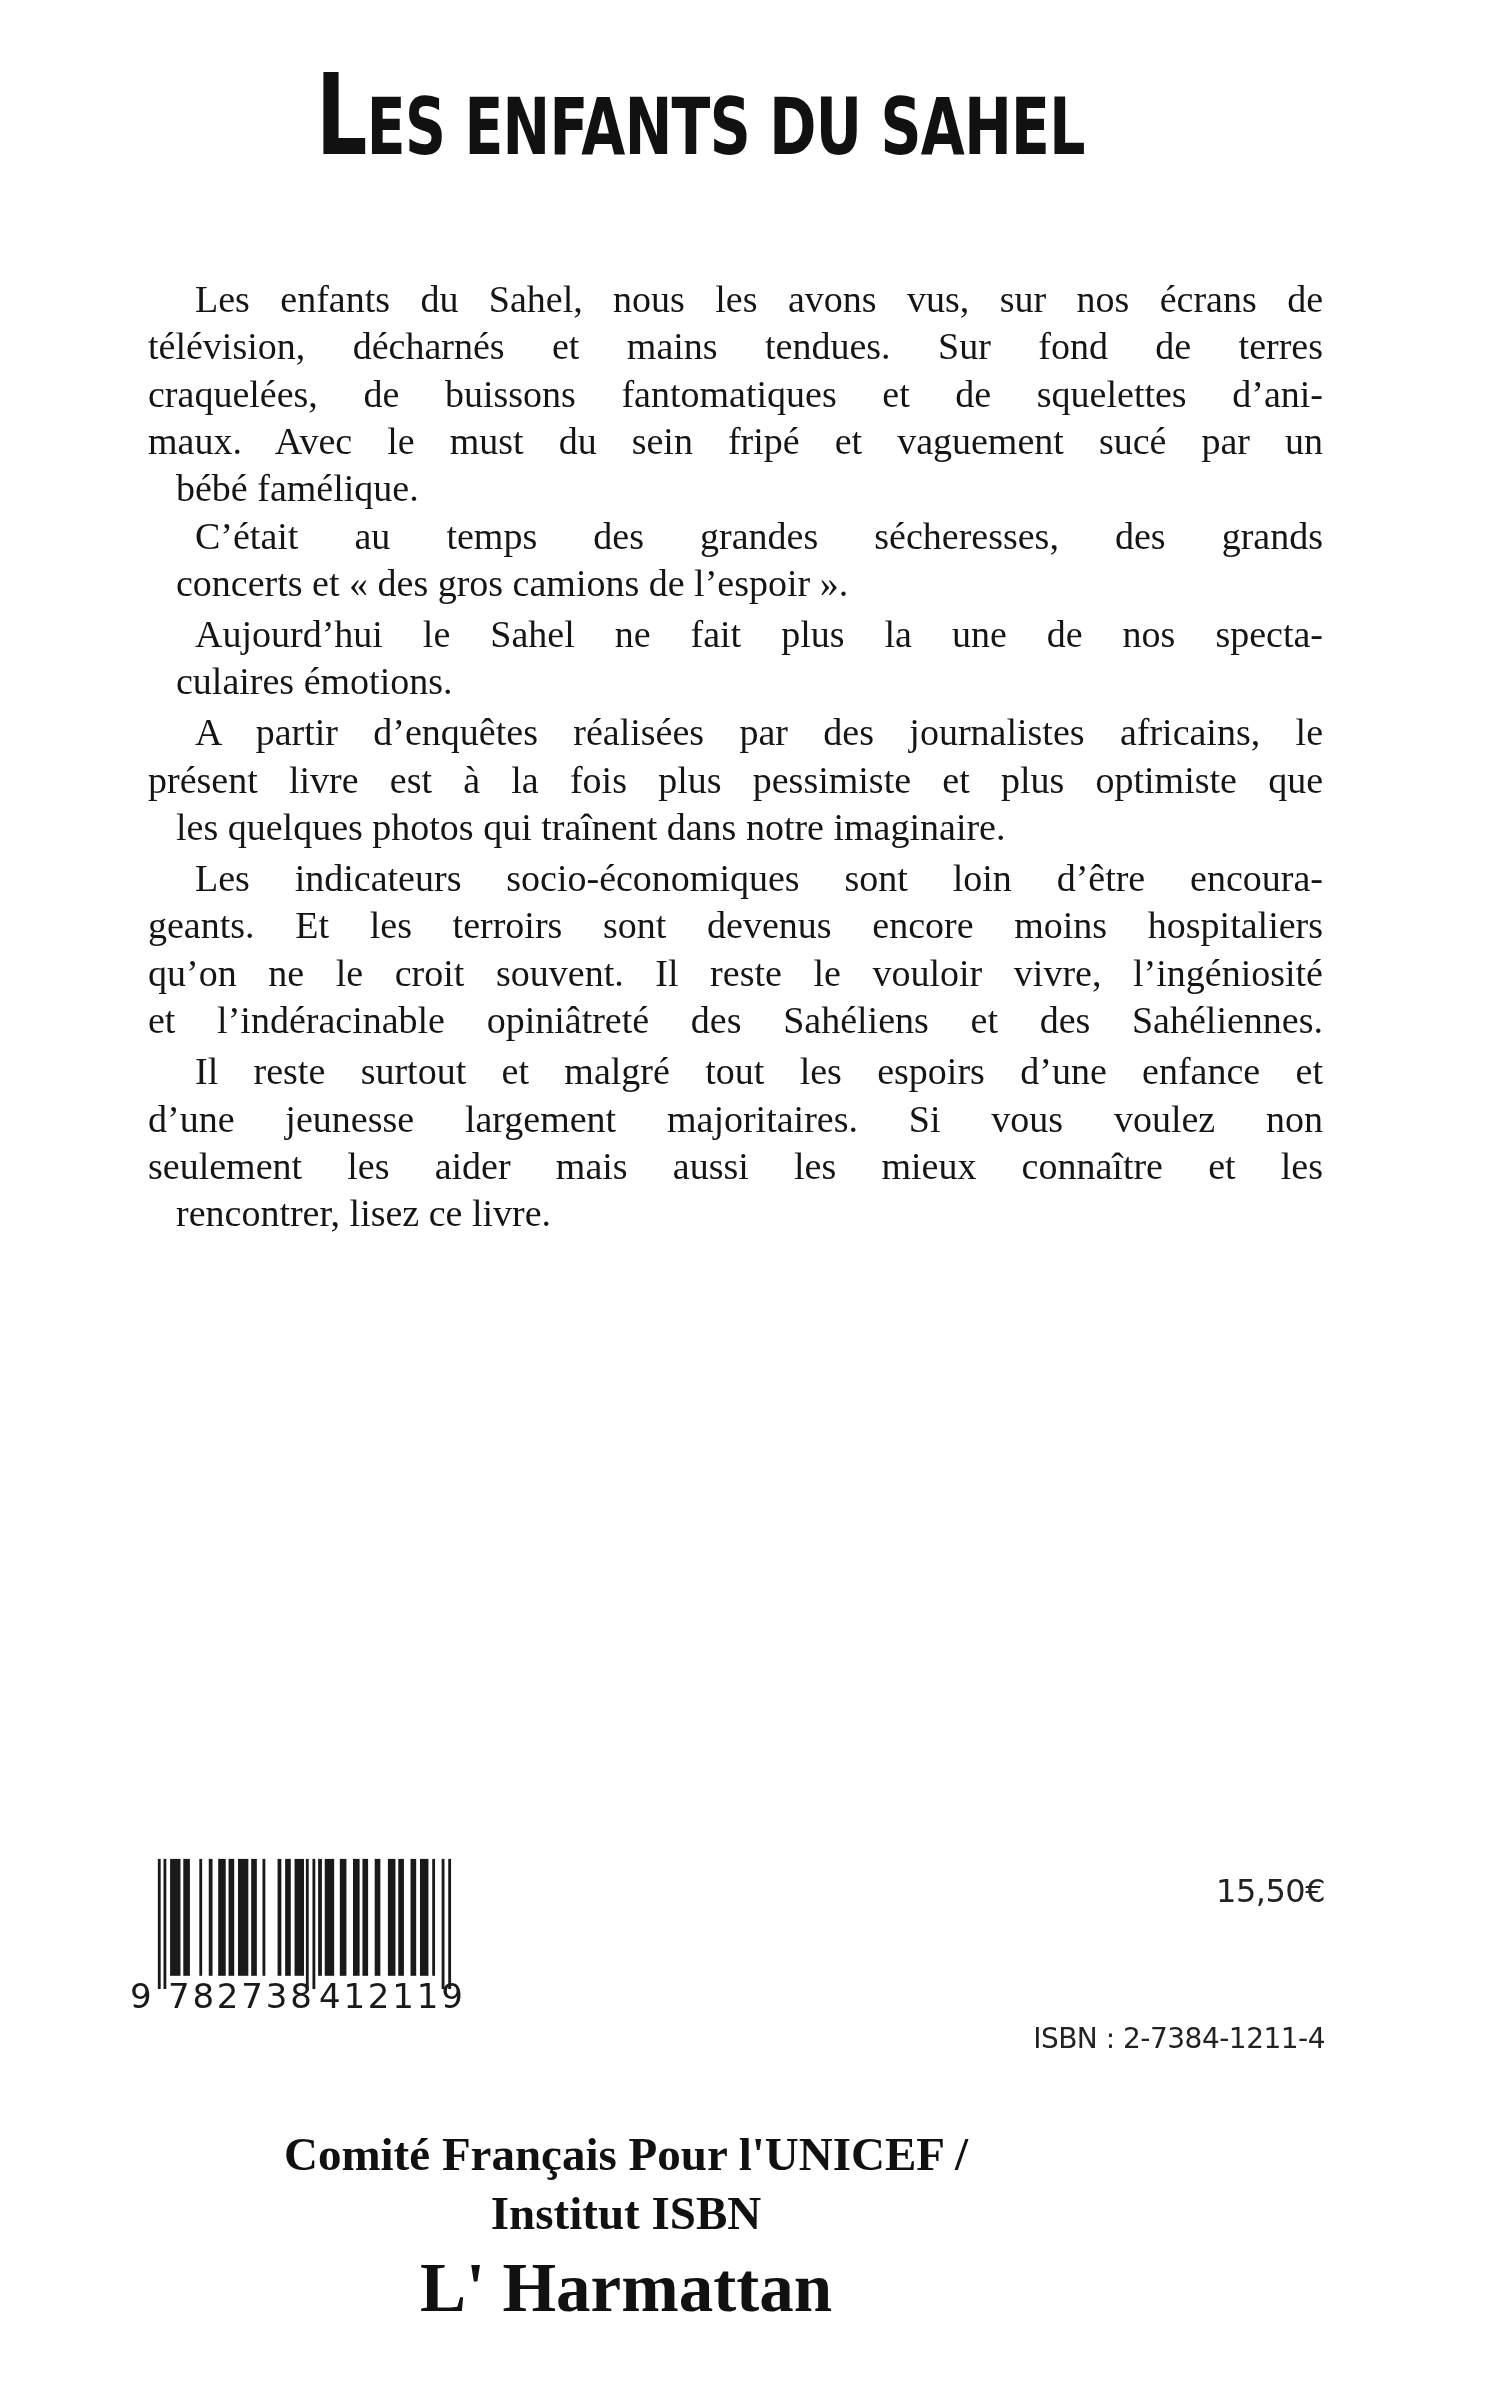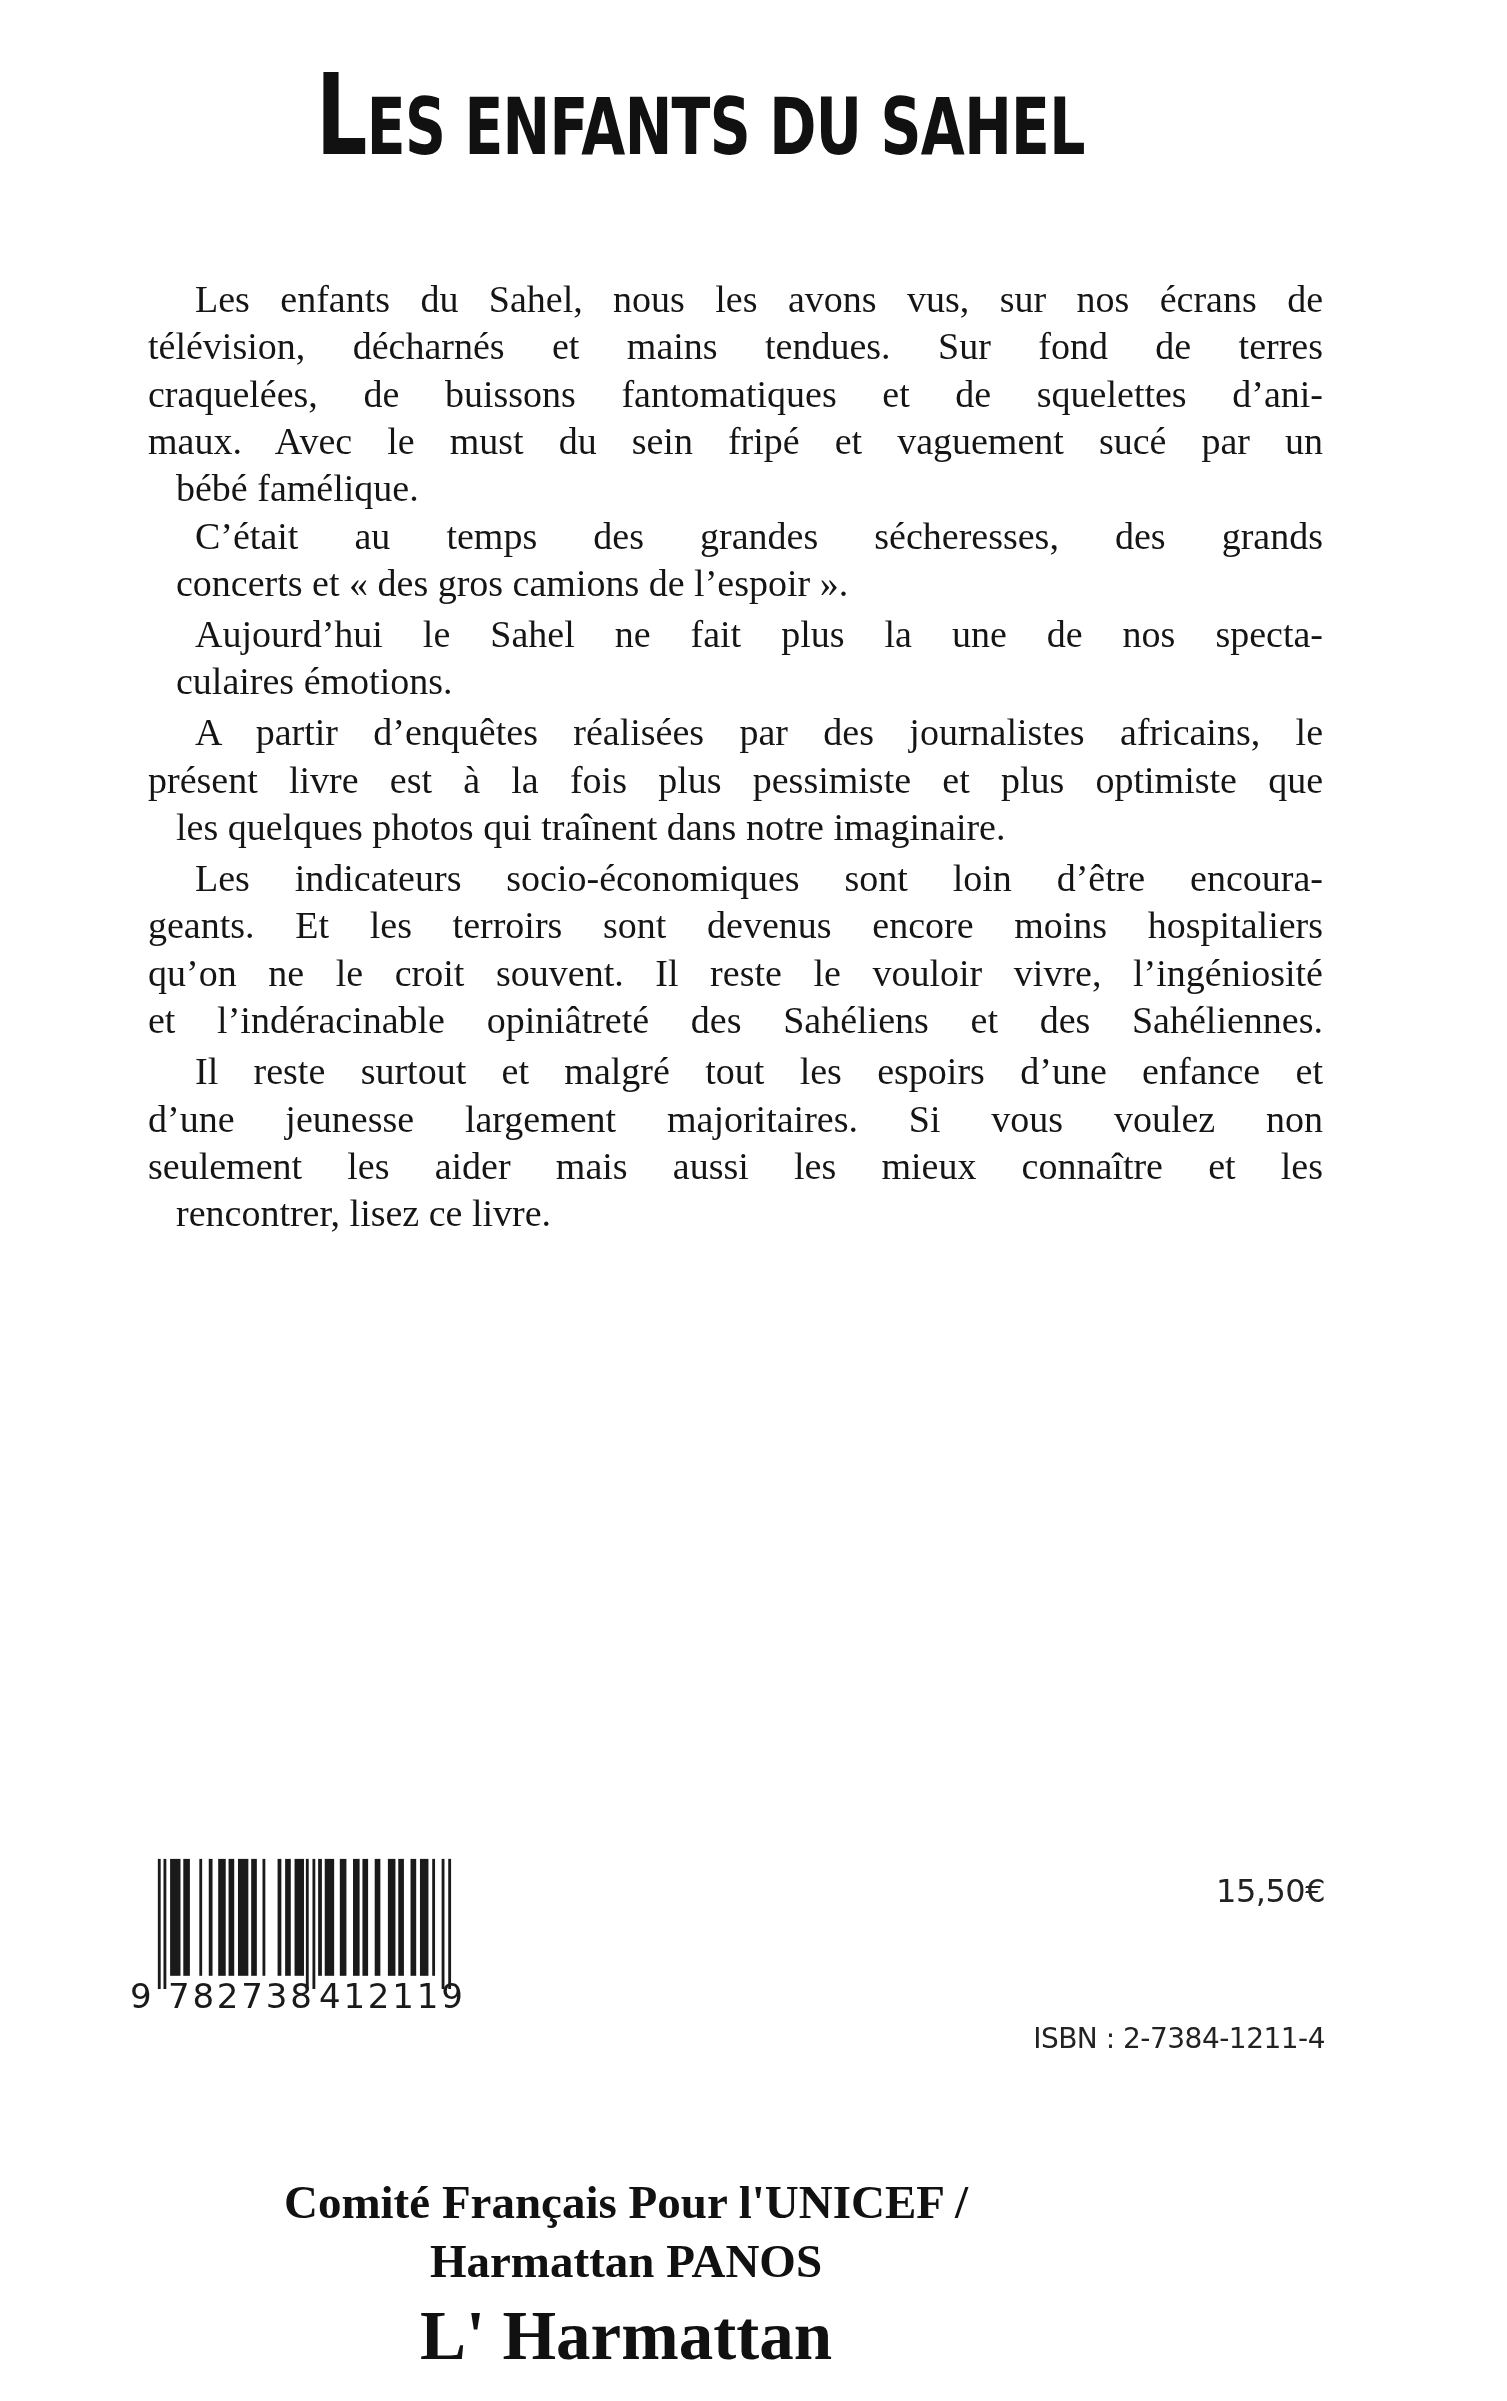--- a/index.html
+++ b/index.html
@@ -141,21 +141,20 @@
       font-weight: bold;
       color: #111111;
       text-align: center;
     }
     .pub-line {
       position: absolute;
       left: 0;
       width: 1252px;
       text-align: center;
       white-space: nowrap;
-      margin-top: 48px;
     }
     .pub-1 { top: 0px;   font-size: 47px; line-height: 57px; }
     .pub-2 { top: 59px;  font-size: 47px; line-height: 57px; }
     .pub-3 { top: 129px; font-size: 69px; line-height: 66px; }
   </style>
 </head>
 <body>
 
 <div class="cover">
 
@@ -236,18 +235,18 @@
       <span class="bd-left">782738</span>
       <span class="bd-right">412119</span>
     </div>
   </div>
 
   <div class="price">15,50€</div>
   <div class="isbn">ISBN : 2-7384-1211-4</div>
 
   <div class="publishers">
     <div class="pub-line pub-1">Comité Français Pour l'UNICEF /</div>
-    <div class="pub-line pub-2">Harmattan PANOS</div>
+    <div class="pub-line pub-2">Institut ISBN</div>
     <div class="pub-line pub-3">L' Harmattan</div>
   </div>
 
 </div>
 
 
 </body></html>

